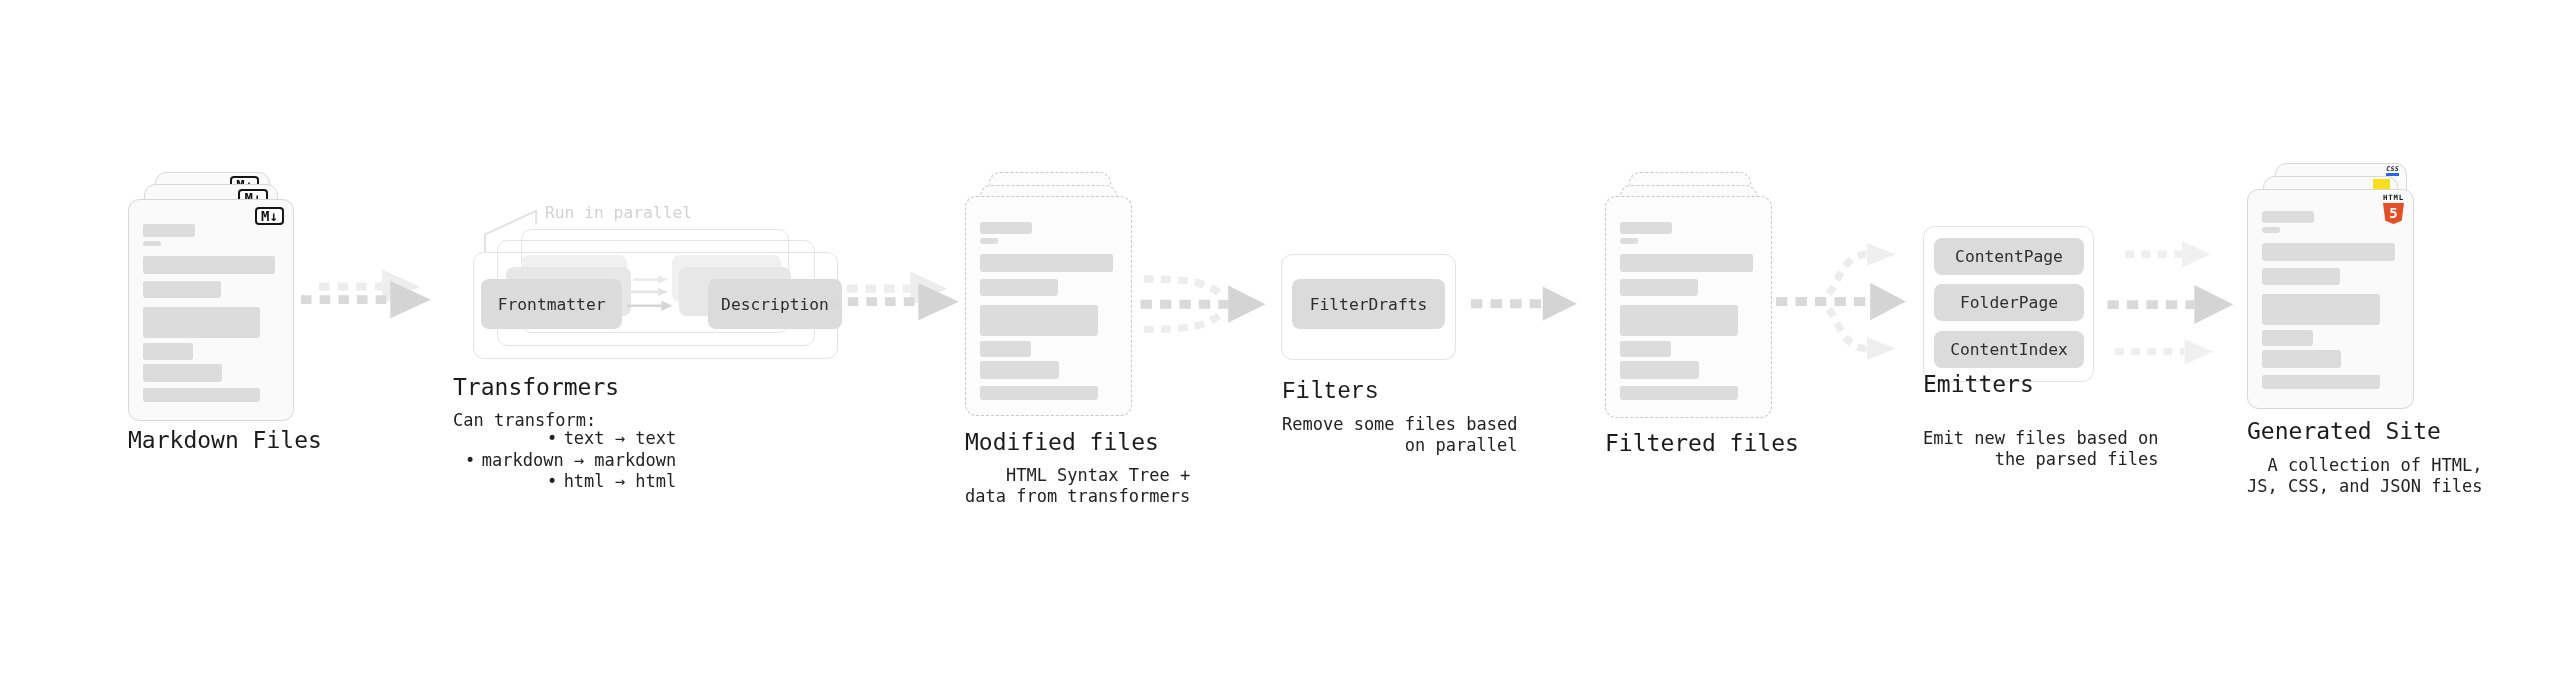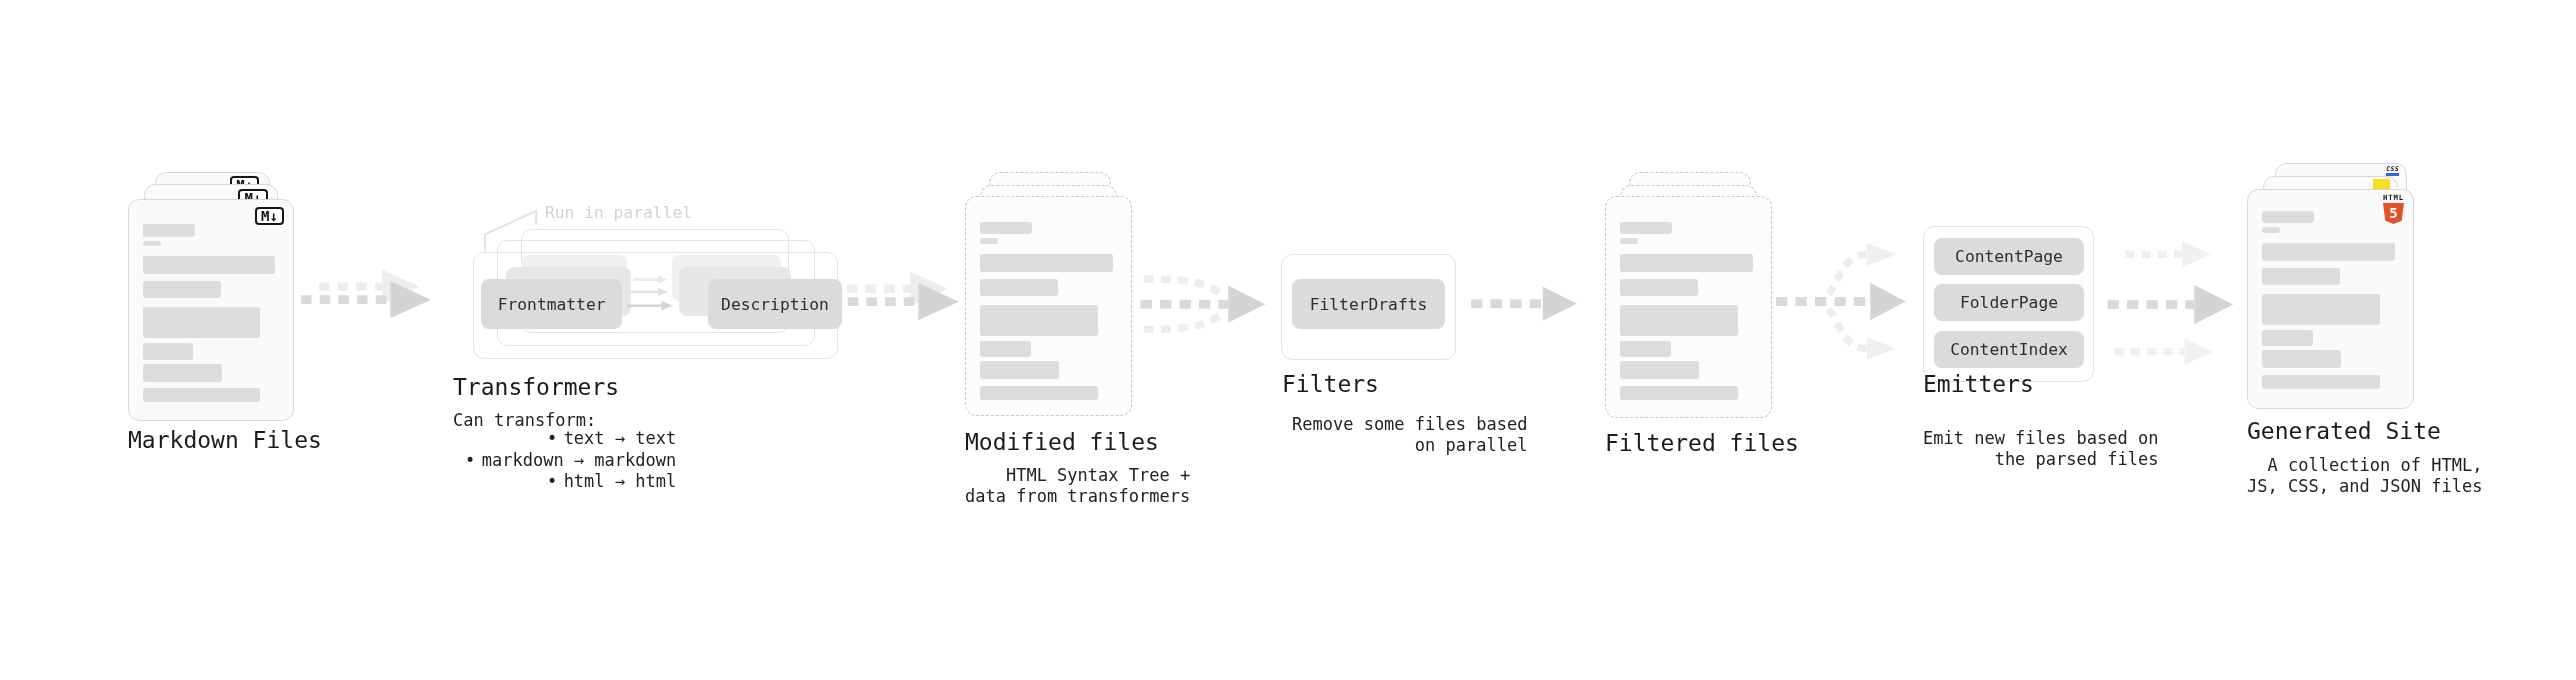--- a/index.html
+++ b/index.html
@@ -152,22 +152,22 @@
 
   <svg style="left:1134px;top:244px;" width="138" height="122" viewBox="0 0 170 150">
     <path d="M 12 43 C 70 43, 86 46, 108 62" fill="none" stroke="#ededed" stroke-width="9" stroke-dasharray="12 9"></path>
     <path d="M 12 105 C 70 105, 86 102, 108 86" fill="none" stroke="#ededed" stroke-width="9" stroke-dasharray="12 9"></path>
     <line x1="8" y1="74" x2="116" y2="74" stroke="#d9d9d9" stroke-width="11" stroke-dasharray="14 10"></line>
     <polygon points="116,51 162,74 116,97" fill="#d4d4d4"></polygon>
   </svg>
 
   <div class="whitebox" style="left:1281px;top:254px;width:175px;height:106px;"></div>
   <div class="chip" style="left:1292px;top:279px;width:153px;height:50px;">FilterDrafts</div>
-  <div class="title" style="left:1282px;top:372px;">Filters</div>
-  <div class="small" style="left:1282px;top:414px;margin-left:10px;">
+  <div class="title" style="left:1282px;top:380px;font-family:Liberation Mono, monospace;">Filters</div>
+  <div class="small" style="left:1282px;top:414px;">
     <div>Remove some files based</div>
     <div>on parallel</div>
   </div>
 
   <svg style="left:1471px;top:284px;" width="110" height="41" viewBox="0 0 135 50">
     <line x1="0" y1="24" x2="88" y2="24" stroke="#d9d9d9" stroke-width="11" stroke-dasharray="14 10"></line>
     <polygon points="88,3 130,24 88,45" fill="#d4d4d4"></polygon>
   </svg>
 
   <div style="position:absolute;left:1605px;top:172px;width:195px;height:260px;">

